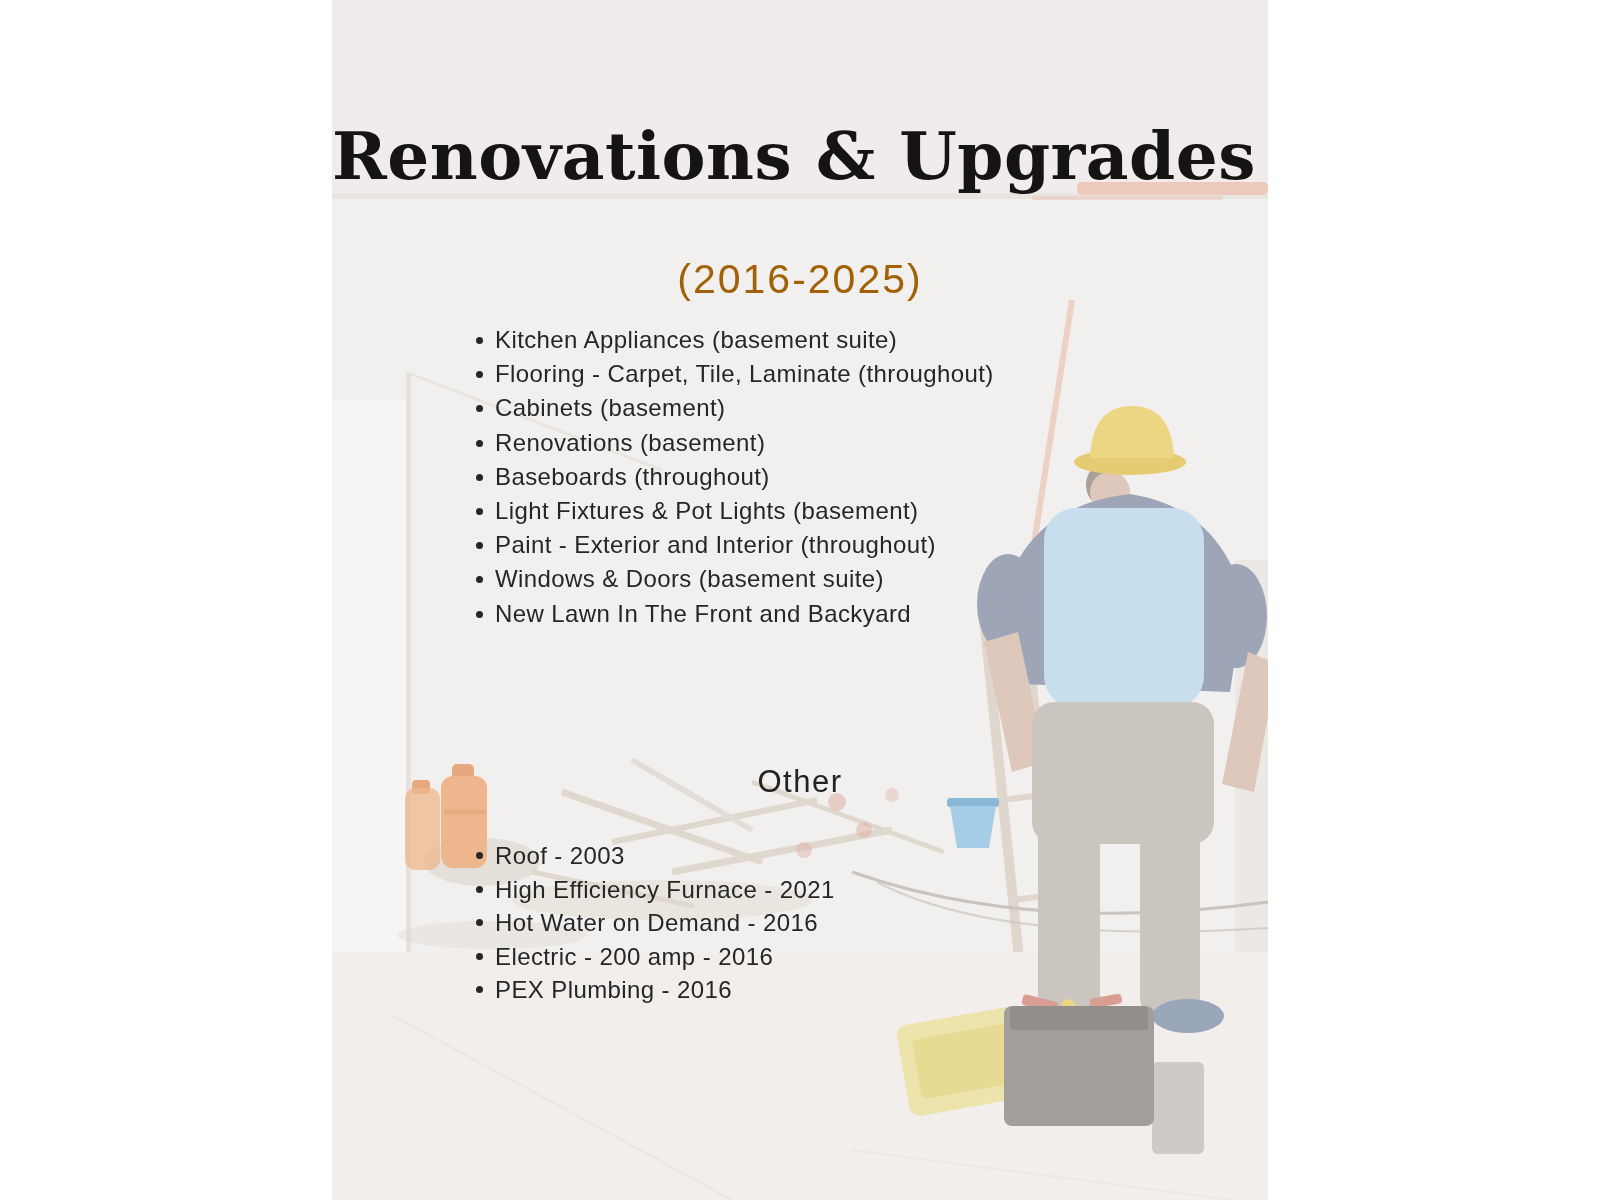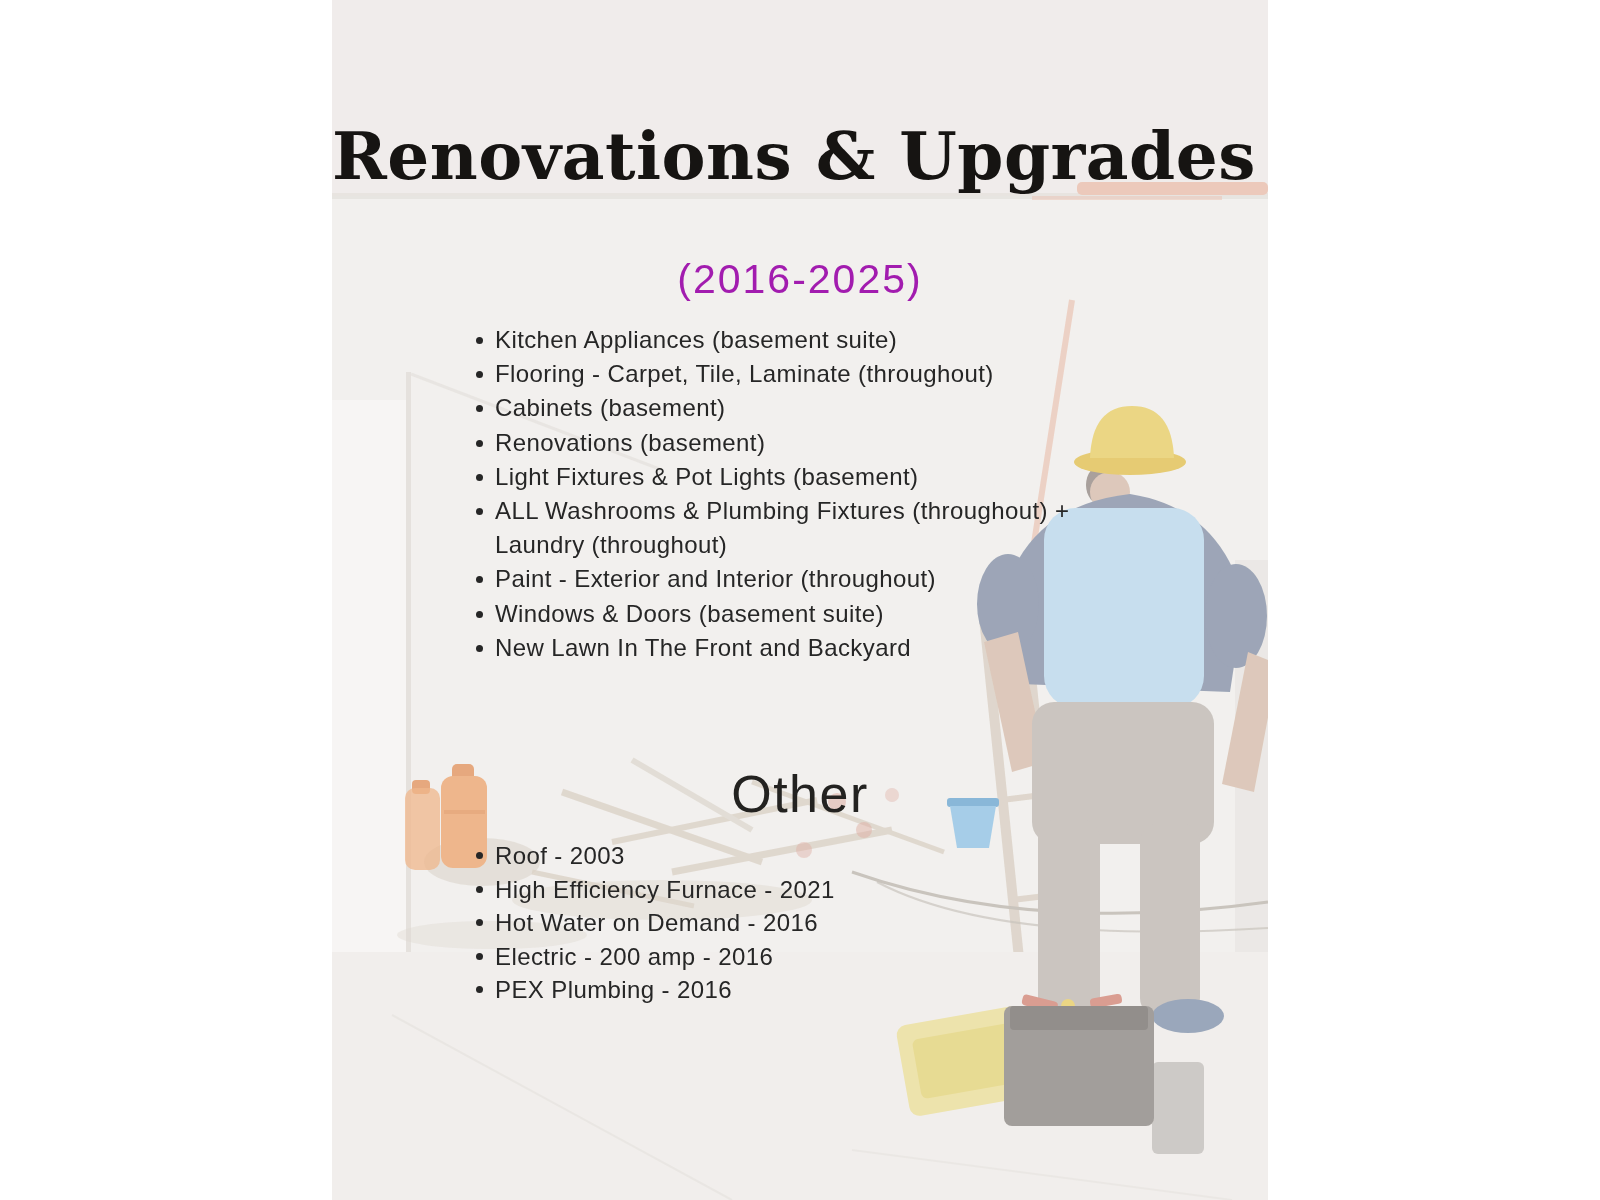--- a/index.html
+++ b/index.html
@@ -36,21 +36,21 @@
     letter-spacing: 0.5px;
     color: var(--t-title, #161412);
   }
   .subtitle {
     position: absolute;
     top: 256px; left: 0; right: 0;
     text-align: center;
     font-weight: 400;
     font-size: 41px;
     letter-spacing: 2px;
-    color: #a21caf;
+    color: #a16207;
   }
   ul.bullet-list {
     position: absolute;
     left: 143px;
     width: 740px;
     list-style: none;
   }
   ul.bullet-list li {
     position: relative;
     padding-left: 20px;
@@ -72,21 +72,21 @@
   #renovations-list li::before { top: 14px; }
   #other-list { top: 839px; }
   #other-list li { line-height: 33.5px; }
   #other-list li::before { top: 13px; }
 
   .other-heading {
     position: absolute;
     top: 764px; left: 0; right: 0;
     text-align: center;
     font-weight: 500;
-    font-size: 52px;
+    font-size: 31px;
     letter-spacing: 1.5px;
     color: #232220;
   }
 </style>
 </head>
 <body>
 
 <div class="page">
 
   <svg class="bg-photo" viewBox="0 0 936 1200" aria-hidden="true">
@@ -183,23 +183,22 @@
 
   <div class="content">
     <h1 class="title">Renovations &amp; Upgrades</h1>
     <div class="subtitle">(2016-2025)</div>
 
     <ul class="bullet-list" id="renovations-list">
         <li>Kitchen Appliances (basement suite)</li>
         <li>Flooring - Carpet, Tile, Laminate (throughout)</li>
         <li>Cabinets (basement)</li>
         <li>Renovations (basement)</li>
+        <li>Baseboards (throughout)</li>
         <li>Light Fixtures &amp; Pot Lights (basement)</li>
-        <li>ALL Washrooms &amp; Plumbing Fixtures (throughout) +
-Laundry (throughout)</li>
         <li>Paint - Exterior and Interior (throughout)</li>
         <li>Windows &amp; Doors (basement suite)</li>
         <li>New Lawn In The Front and Backyard</li>
       </ul>
 
     <h2 class="other-heading">Other</h2>
 
     <ul class="bullet-list" id="other-list">
         <li>Roof - 2003</li>
         <li>High Efficiency Furnace - 2021</li>

